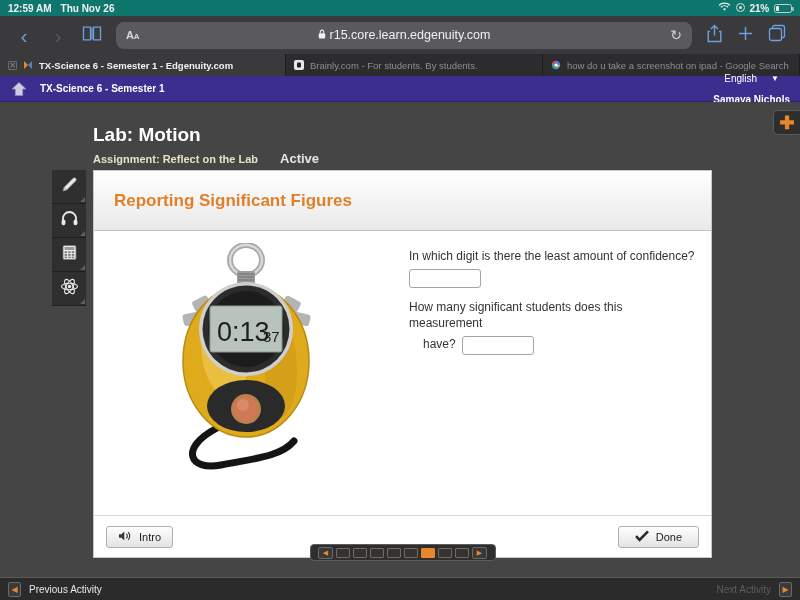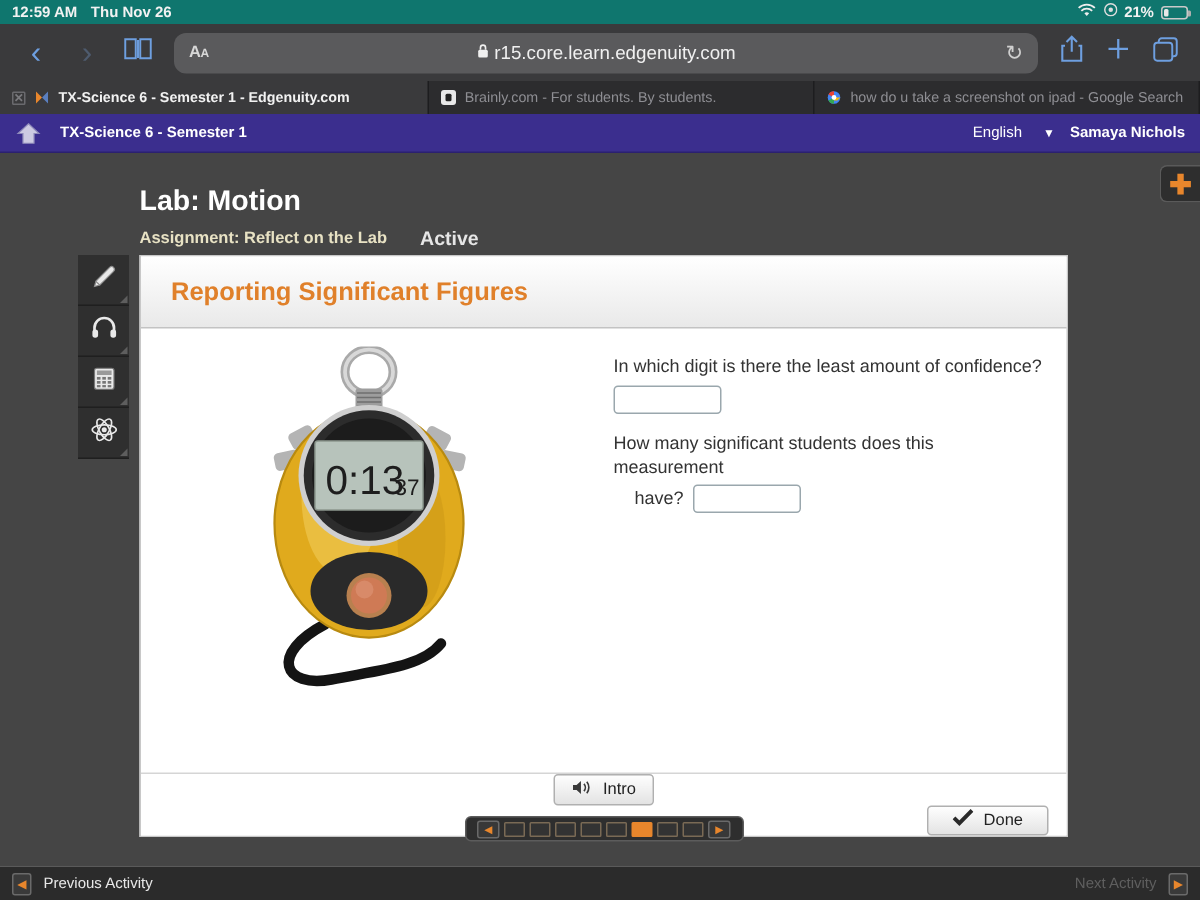--- a/index.html
+++ b/index.html
@@ -71,21 +71,21 @@
   .favicon { width: 10px; height: 10px; flex: none; }
 
   
   .course-bar {
     height: 26px; background: #3b2e8e;
     display: flex; align-items: center; padding: 0 10px; gap: 12px;
     color: #fff; font-size: 10px; font-weight: bold;
     border-bottom: 1px solid #2b2070;
   }
   .home-icon { width: 18px; height: 16px; position: relative; flex: none; }
-  .course-right { margin-left: auto; display: flex; align-items: center; gap: 10px; }
+  .course-right { margin-left: auto; display: flex; align-items: center; gap: 10px; flex-direction: column; }
   .lang-sel { display: flex; align-items: center; gap: 14px; font-weight: normal; font-size: 10px; }
   .caret { font-size: 8px; }
 
   
   .page {
     position: relative; height: 475px; background: #454545;
   }
   .lesson-title {
     position: absolute; left: 93px; top: 22px;
     color: #ffffff; font-size: 19px; font-weight: bold;
@@ -120,42 +120,41 @@
   }
 
   
   .card {
     position: absolute; left: 93px; top: 68px;
     width: 619px; height: 388px; background: #fff;
     border: 1px solid #c8c8c8;
     display: flex; flex-direction: column;
   }
   .card-head {
-    height: 48px; background: linear-gradient(#ffffff, #e9e9e9);
+    height: 60px; background: linear-gradient(#ffffff, #e9e9e9);
     border-bottom: 1px solid #c3c3c3;
     display: flex; align-items: center; padding-left: 20px;
   }
   .card-head h2 { color: #e0802a; font-size: 17px; font-weight: bold; }
   .card-body { flex: 1; display: flex; padding: 4px 0 0 0; }
   .media-col { width: 305px; display: flex; align-items: flex-start; justify-content: center; padding-top: 8px; }
   .text-col { flex: 1; padding: 14px 14px 0 10px; }
   .q-text { color: #333; font-size: 12px; line-height: 1.32; margin-bottom: 9px; }
   .q-text.tight { margin-bottom: 4px; }
   .ans-box {
     width: 72px; height: 19px; border: 1px solid #9aa7ad;
     border-radius: 3px; background: #fff; display: inline-block;
     vertical-align: middle;
   }
   .inline-row { display: flex; align-items: center; gap: 6px; margin-left: 14px; }
 
   .card-foot {
     height: 42px; border-top: 1px solid #d5d5d5;
     display: flex; align-items: center; padding: 0 12px;
     background: #fff;
-    flex-direction: column;
   }
   .btn {
     height: 22px; padding: 0 11px; border: 1px solid #b0b0b0;
     border-radius: 3px; background: linear-gradient(#fefefe, #e3e3e3);
     display: flex; align-items: center; gap: 7px;
     font-size: 11px; color: #222;
   }
   .btn.right { margin-left: auto; padding: 0 16px; }
 
   

